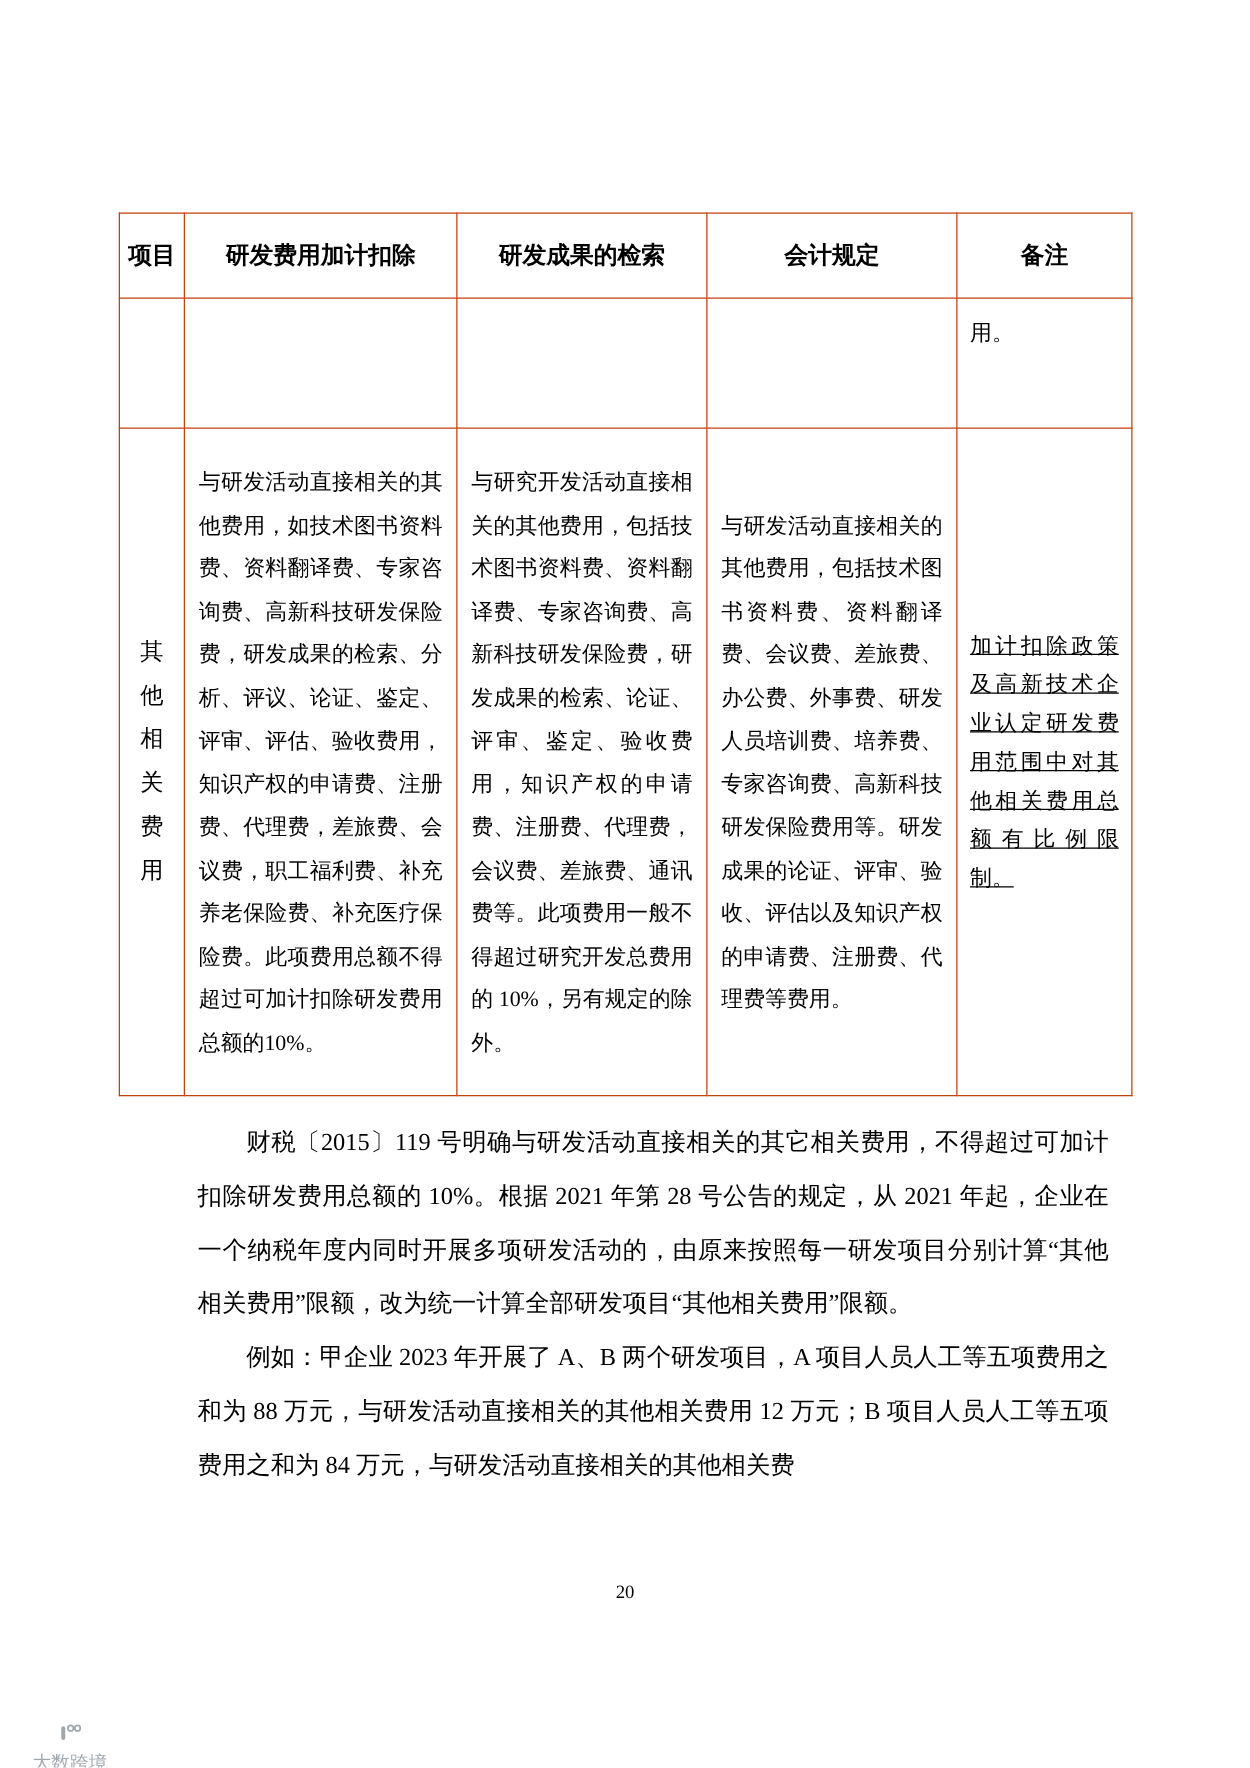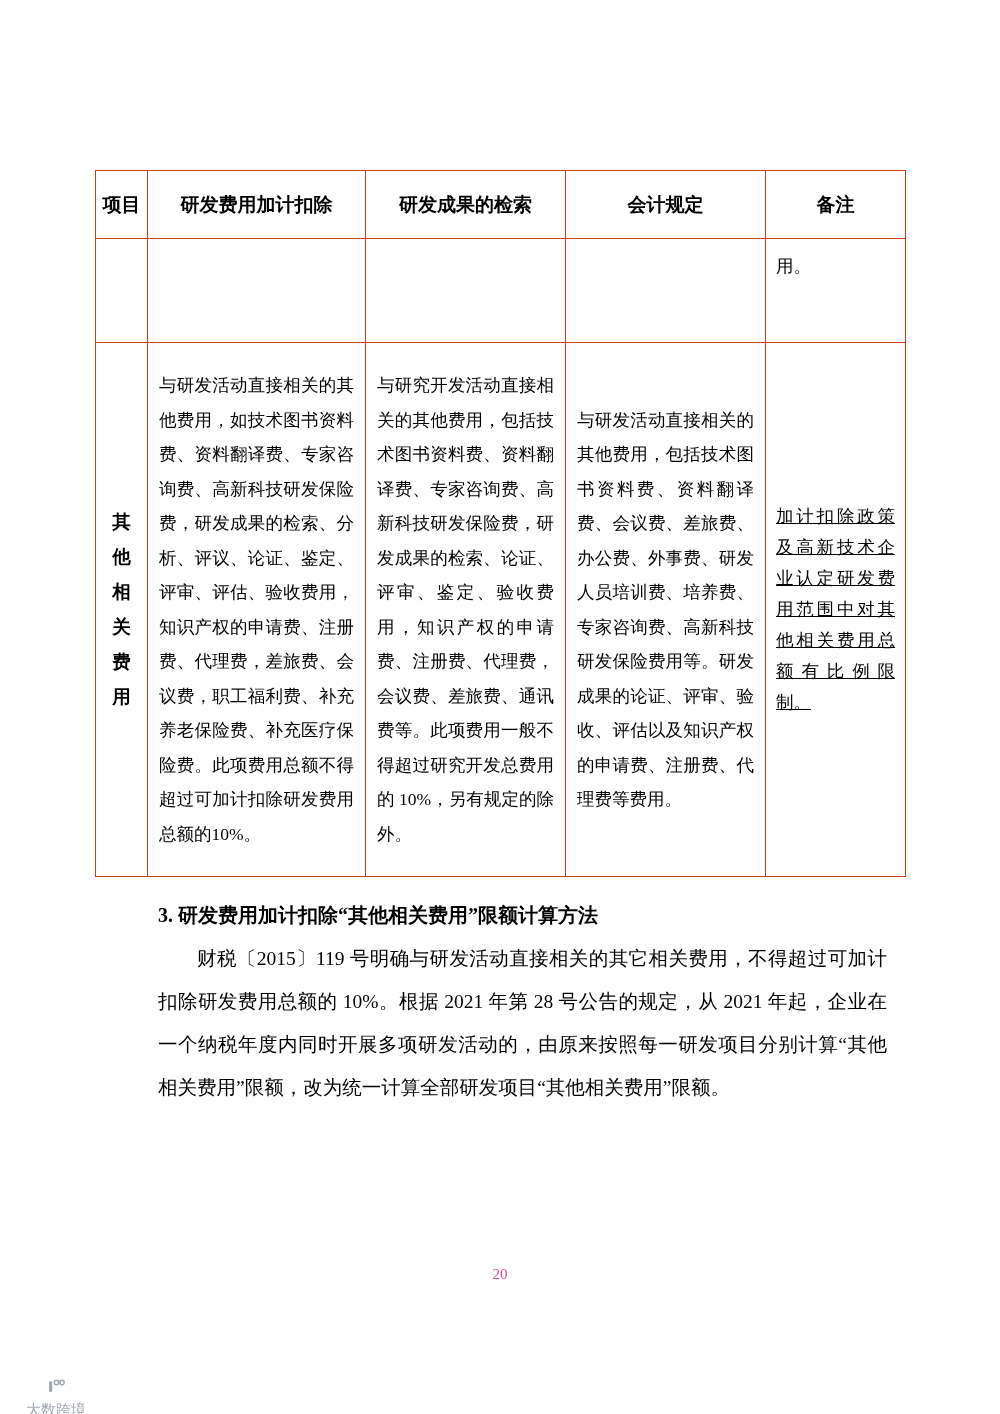--- a/index.html
+++ b/index.html
@@ -57,21 +57,21 @@
   td.cell-empty { }
   td.cell-remark-carry {
     vertical-align: top;
     text-align: left;
     padding: 12px 10px 0 10px;
     line-height: 30px;
   }
   td.cell-project-vertical {
     vertical-align: middle;
     text-align: center;
-    font-weight: bold;
+    font-weight: normal;
     font-size: 18.5px;
     line-height: 35px;
     padding: 0 13px;
     word-break: break-all;
   }
   td.cell-body {
     vertical-align: middle;
     text-align: justify;
     text-justify: inter-ideograph;
     line-height: 34.5px;
@@ -109,21 +109,21 @@
   }
 
   
   .page-number {
     position: absolute;
     left: 0;
     top: 1266px;
     width: 1000px;
     text-align: center;
     font-size: 15px;
-    color: #ec4899;
+    color: #000000;
   }
   .brand-watermark {
     position: absolute;
     left: 26px;
     top: 1376px;
     display: flex;
     align-items: center;
     gap: 5px;
     color: #a2a8b0;
     font-family: "Liberation Sans", "DejaVu Sans", sans-serif;
@@ -170,22 +170,22 @@
           <td class="cell-project-vertical">其他相关费用</td>
           <td class="cell-body">与研发活动直接相关的其他费用，如技术图书资料费、资料翻译费、专家咨询费、高新科技研发保险费，研发成果的检索、分析、评议、论证、鉴定、评审、评估、验收费用，知识产权的申请费、注册费、代理费，差旅费、会议费，职工福利费、补充养老保险费、补充医疗保险费。此项费用总额不得超过可加计扣除研发费用总额的10%。</td>
           <td class="cell-body">与研究开发活动直接相关的其他费用，包括技术图书资料费、资料翻译费、专家咨询费、高新科技研发保险费，研发成果的检索、论证、评审、鉴定、验收费用，知识产权的申请费、注册费、代理费，会议费、差旅费、通讯费等。此项费用一般不得超过研究开发总费用的 10%，另有规定的除外。</td>
           <td class="cell-body">与研发活动直接相关的其他费用，包括技术图书资料费、资料翻译费、会议费、差旅费、办公费、外事费、研发人员培训费、培养费、专家咨询费、高新科技研发保险费用等。研发成果的论证、评审、验收、评估以及知识产权的申请费、注册费、代理费等费用。</td>
           <td class="cell-remark-body">加计扣除政策及高新技术企业认定研发费用范围中对其他相关费用总额有比例限制。</td>
         </tr>
       </tbody>
     </table>
 
     <div class="section">
-      <div class="section-heading">3. 研发费用加计扣除“其他相关费用”限额计算方法</div>
       <p class="body-paragraph">财税〔2015〕119 号明确与研发活动直接相关的其它相关费用，不得超过可加计扣除研发费用总额的 10%。根据 2021 年第 28 号公告的规定，从 2021 年起，企业在一个纳税年度内同时开展多项研发活动的，由原来按照每一研发项目分别计算“其他相关费用”限额，改为统一计算全部研发项目“其他相关费用”限额。</p>
+      <p class="body-paragraph">例如：甲企业 2023 年开展了 A、B 两个研发项目，A 项目人员人工等五项费用之和为 88 万元，与研发活动直接相关的其他相关费用 12 万元；B 项目人员人工等五项费用之和为 84 万元，与研发活动直接相关的其他相关费</p>
     </div>
 
   </div>
 
   <div class="page-number">20</div>
 
   <div class="brand-watermark">
     <span class="logo-icon">
       <svg width="20" height="20" viewBox="0 0 20 20">
         <rect x="3" y="5" width="3.2" height="11" rx="1.6" fill="#a2a8b0"></rect>

